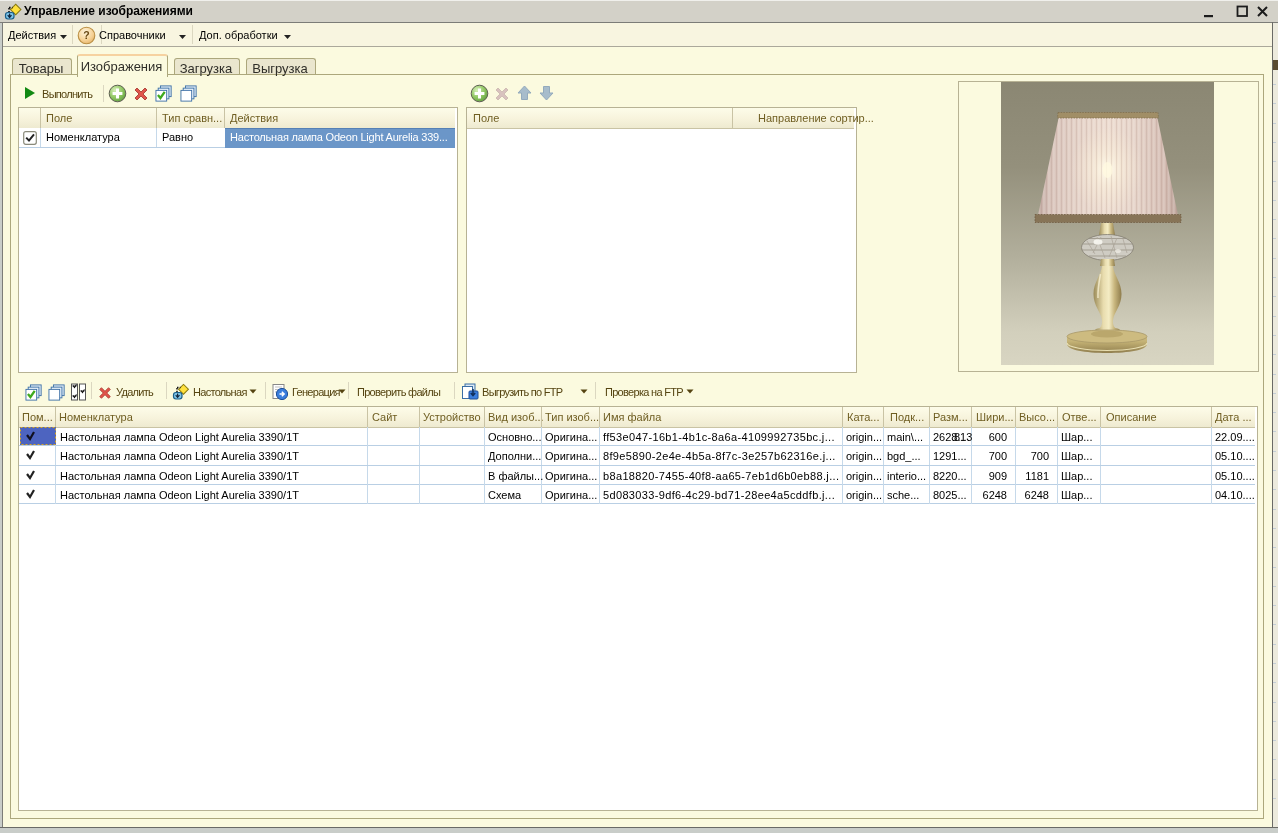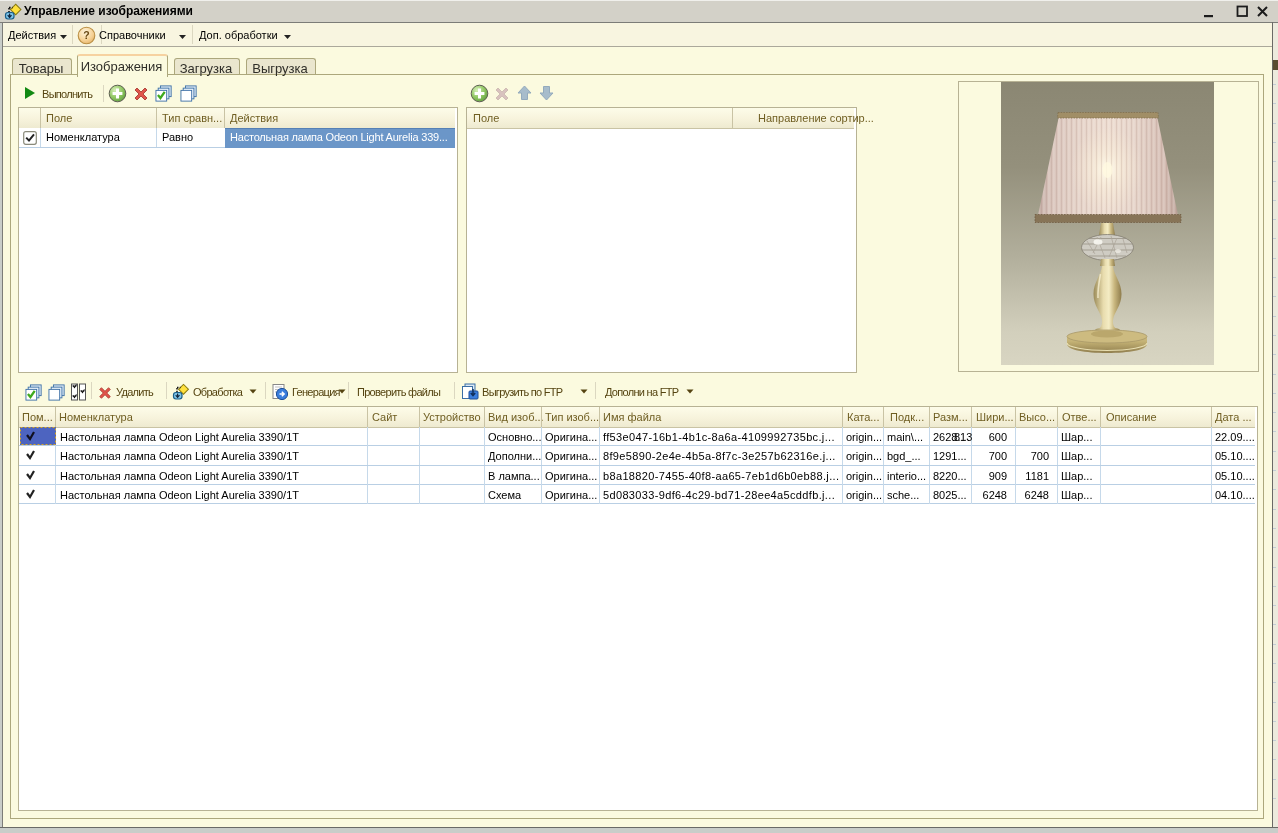--- a/index.html
+++ b/index.html
@@ -255,21 +255,21 @@
   <path d="M3 5 L5 3 L9 7 L13 3 L15 5 L11 9 L15 13 L13 15 L9 11 L5 15 L3 13 L7 9 Z" fill="#e0544a" stroke="#a03028" stroke-width="0.8"></path>
 </svg>
 <div class="abs tbtxt" style="left:116px;top:386px;">Удалить</div>
 <div class="abs" style="left:166px;top:382px;width:1px;height:17px;background:#dbd7c0;"></div>
 <svg class="abs" style="left:172px;top:383px;" width="18" height="18" viewBox="0 0 18 18">
   <rect x="8" y="2.8" width="7" height="7" transform="rotate(45 11.5 6.3)" fill="#ffe13e" stroke="#8a7a10" stroke-width="1"></rect>
   <path d="M5 5 L5 11 M5 4.6 L8.5 4.6" stroke="#111" stroke-width="1.5" stroke-dasharray="1.5 1.3" fill="none"></path>
   <rect x="1.5" y="9.5" width="8.5" height="6.5" rx="2.4" fill="#7ec4e8" stroke="#1a5f8a" stroke-width="1.2"></rect>
   <path d="M5.6 10.5 L5.6 13 M3.7 12.2 L5.6 14.4 L7.5 12.2" stroke="#102840" stroke-width="1.2" fill="none"></path>
 </svg>
-<div class="abs tbtxt" style="left:193px;top:386px;">Обработка</div>
+<div class="abs tbtxt" style="left:193px;top:386px;">Настольная</div>
 <svg class="abs" style="left:249px;top:389px;" width="8" height="5">
     <path d="M0.5 0.5 L7.5 0.5 L4 4.5 Z" fill="#554411"></path>
   </svg>
 <div class="abs" style="left:265px;top:382px;width:1px;height:17px;background:#dbd7c0;"></div>
 <svg class="abs" style="left:271px;top:383px;" width="18" height="18" viewBox="0 0 18 18">
   <rect x="2" y="1.5" width="11" height="14" fill="#fff" stroke="#888"></rect>
   <path d="M4 4 L11 4 M4 6.5 L11 6.5 M4 9 L8 9" stroke="#b8b8b8" stroke-width="0.9"></path>
   <circle cx="11" cy="11" r="5.6" fill="#3a7edc" stroke="#1c4f9a"></circle>
   <path d="M8.5 11 L12.5 11 M10.8 8.8 L13.2 11 L10.8 13.2" stroke="#fff" stroke-width="1.4" fill="none"></path>
 </svg>
@@ -284,21 +284,21 @@
   <rect x="4" y="1" width="10" height="12" fill="#dce9f4" stroke="#3a6ea5"></rect>
   <rect x="1.5" y="3.5" width="10" height="12" fill="#fff" stroke="#3a6ea5"></rect>
   <rect x="8" y="8" width="9" height="8" rx="1" fill="#3a7edc" stroke="#1c4f9a"></rect>
   <path d="M12 6 L12 12 M9.8 10 L12 12.6 L14.2 10" stroke="#10305c" stroke-width="1.5" fill="none"></path>
 </svg>
 <div class="abs tbtxt" style="left:482px;top:386px;">Выгрузить по FTP</div>
 <svg class="abs" style="left:580px;top:389px;" width="8" height="5">
     <path d="M0.5 0.5 L7.5 0.5 L4 4.5 Z" fill="#554411"></path>
   </svg>
 <div class="abs" style="left:595px;top:382px;width:1px;height:17px;background:#dbd7c0;"></div>
-<div class="abs tbtxt" style="left:605px;top:386px;">Дополни на FTP</div>
+<div class="abs tbtxt" style="left:605px;top:386px;">Проверка на FTP</div>
 <svg class="abs" style="left:686px;top:389px;" width="8" height="5">
     <path d="M0.5 0.5 L7.5 0.5 L4 4.5 Z" fill="#554411"></path>
   </svg>
 
 <div class="abs" style="left:18px;top:406px;width:1238px;height:403px;border:1px solid #b7b294;background:#fff;"></div>
 <div class="abs" style="left:19px;top:407px;width:1236px;height:20px;background:linear-gradient(#fdfce9 0%,#f7f3dc 55%,#eeead0 100%);border-bottom:1px solid #c9c3a4;"></div>
 
 <div class="abs hdrtxt" style="left:22px;top:411px;">Пом...</div>
 <div class="abs hdrtxt" style="left:59px;top:411px;">Номенклатура</div>
 <div class="abs hdrtxt" style="left:372px;top:411px;">Сайт</div>
@@ -405,21 +405,21 @@
     <div class="abs" style="left:929px;top:466px;width:1px;height:19px;background:#c6d9ea;"></div>
     <div class="abs" style="left:971px;top:466px;width:1px;height:19px;background:#c6d9ea;"></div>
     <div class="abs" style="left:1015px;top:466px;width:1px;height:19px;background:#c6d9ea;"></div>
     <div class="abs" style="left:1057px;top:466px;width:1px;height:19px;background:#c6d9ea;"></div>
     <div class="abs" style="left:1100px;top:466px;width:1px;height:19px;background:#c6d9ea;"></div>
     <div class="abs" style="left:1211px;top:466px;width:1px;height:19px;background:#c6d9ea;"></div>
     <svg class="abs" style="left:20px;top:466px" width="36" height="18">
       <path d="M7 8 L10 12 L14 5" stroke="#222" stroke-width="2.2" fill="none"></path>
     </svg>
     <div class="abs" style="left:60px;top:470px;">Настольная лампа Odeon Light Aurelia 3390/1T</div>
-    <div class="abs" style="left:488px;top:470px;">В лампа...</div>
+    <div class="abs" style="left:488px;top:470px;">В файлы...</div>
     <div class="abs" style="left:545px;top:470px;">Оригина...</div>
     <div class="abs" style="left:603px;top:470px;letter-spacing:0.35px;">b8a18820-7455-40f8-aa65-7eb1d6b0eb88.j...</div>
     <div class="abs" style="left:846px;top:470px;">origin...</div>
     <div class="abs" style="left:887px;top:470px;">interio...</div>
     <div class="abs" style="left:933px;top:470px;">8220...</div>
     <div class="abs" style="left:971px;top:470px;width:36px;text-align:right;">909</div>
     <div class="abs" style="left:1015px;top:470px;width:34px;text-align:right;">1181</div>
     <div class="abs" style="left:1061px;top:470px;">Шар...</div>
     <div class="abs" style="left:1215px;top:470px;">05.10....</div>
     <div class="abs" style="left:19px;top:503px;width:1236px;height:1px;background:#b9cfe4;"></div>

